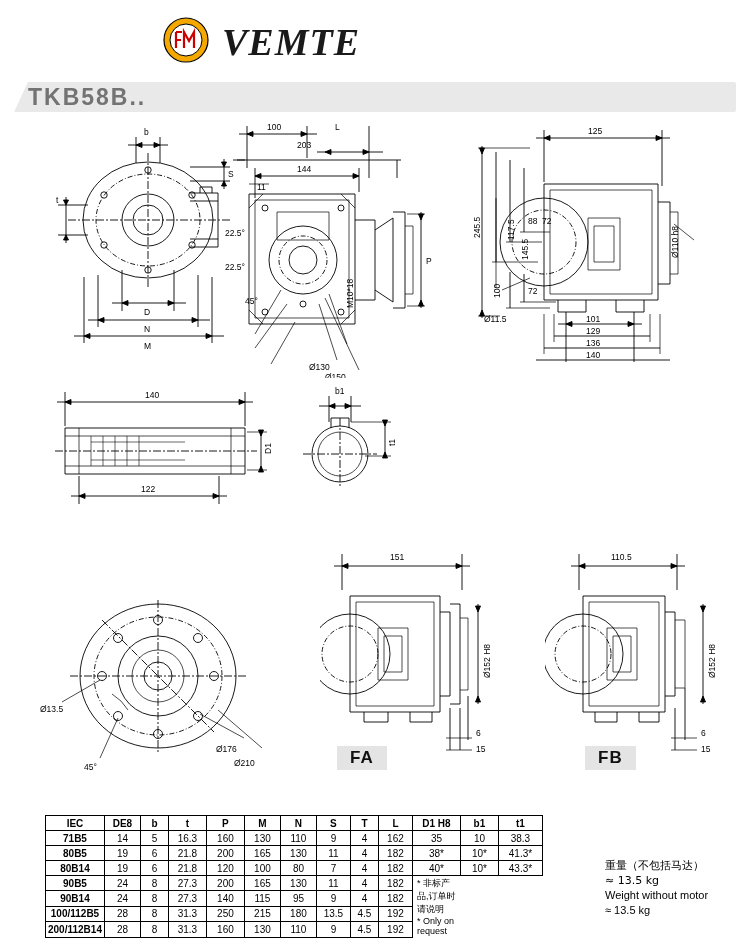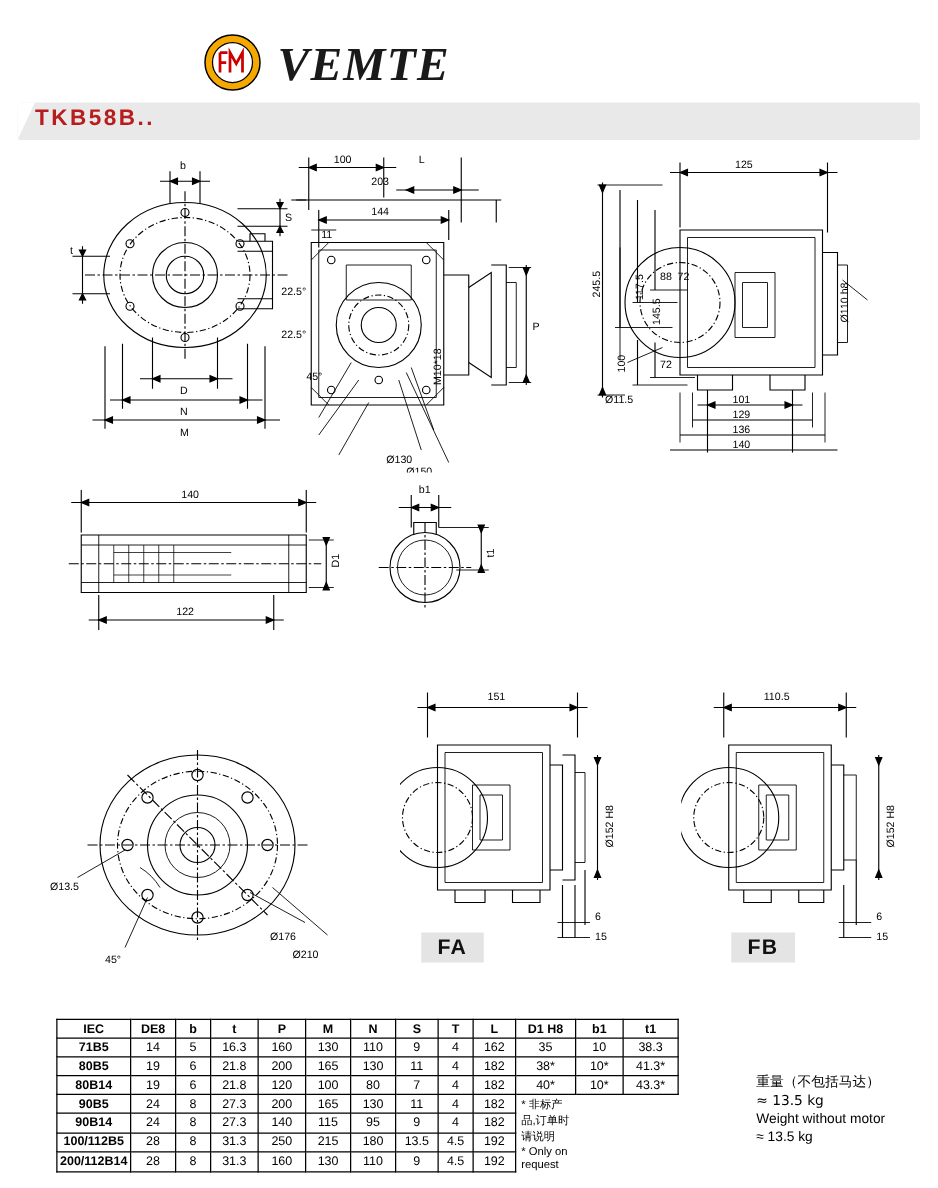--- a/index.html
+++ b/index.html
@@ -7,21 +7,21 @@
   body {
     width: 750px; height: 950px;
     background: #ffffff;
     font-family: "Liberation Sans", sans-serif;
     color: #000;
     position: relative;
     overflow: hidden;
   }
   
   .header {
-    position: absolute; top: 12px; left: 0; width: 648px; height: 78px;
+    position: absolute; top: 2px; left: 0; width: 648px; height: 78px;
   }
   .logo-wrap {
     position: absolute; left: 162px; top: 14px; width: 48px; height: 48px;
   }
   .brand {
     position: absolute; left: 222px; top: 18px;
     font-family: "Liberation Serif", serif;
     font-weight: bold; font-style: italic;
     font-size: 38px; letter-spacing: 1px;
     color: #1a1a1a;
@@ -37,22 +37,22 @@
     background: #e9e9e9;
     border-radius: 2px;
   }
   .title-band .corner {
     position: absolute; left: 0; top: 0; width: 0; height: 0;
     border-left: 14px solid #ffffff;
     border-bottom: 30px solid transparent;
   }
   .title-text {
     position: absolute; left: 28px; top: 84px;
-    font-size: 18px; font-weight: bold; letter-spacing: 2px;
-    color: #b91c1c;
+    font-size: 23px; font-weight: bold; letter-spacing: 2px;
+    color: #737373;
   }
   
   .drawings { position: absolute; left:0; top:0; width:750px; height:810px; }
   .drawings svg { position:absolute; left:0; top:0; }
   .lbl {
     font-family: "Liberation Sans", sans-serif;
     font-size: 8.5px;
     fill: #000;
   }
   .viewtag {

